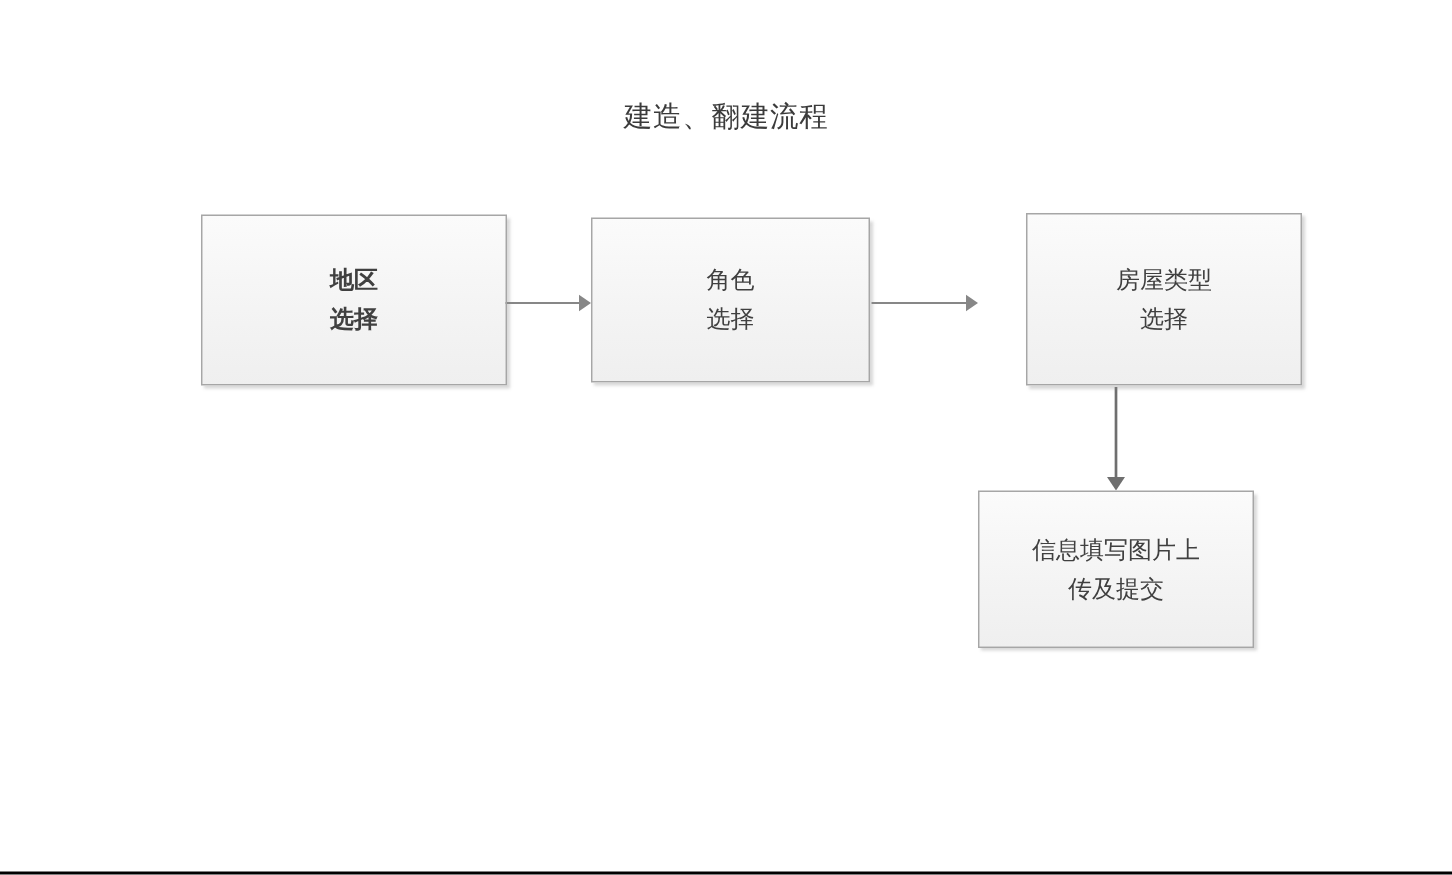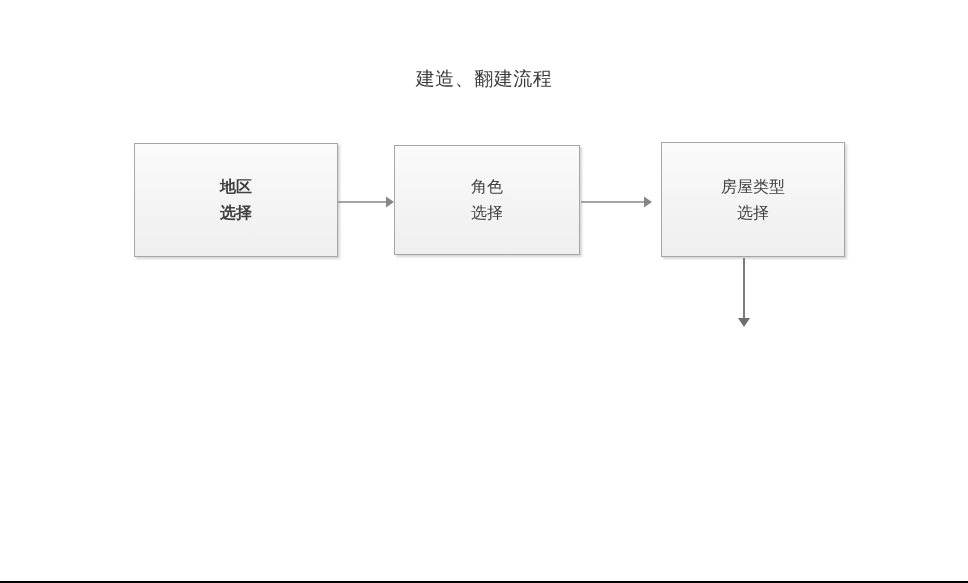--- a/index.html
+++ b/index.html
@@ -55,21 +55,21 @@
     line-height: 26px;
     padding: 2px 6px;
   }
   .node .node-label {
     display: block;
     white-space: pre-line;
   }
 
   #node-area      { left: 134px; top: 143px; width: 204px; height: 114px; font-weight: bold; }
   #node-role      { left: 394px; top: 145px; width: 186px; height: 110px; }
-  #node-housetype { left: 661px; top: 142px; width: 184px; height: 115px; }
+  #node-housetype { left: 684px; top: 142px; width: 184px; height: 115px; }
   #node-submit    { left: 652px; top: 327px; width: 184px; height: 105px; }
 
   
   .connector {
     position: absolute;
     left: 0;
     top: 0;
     width: 968px;
     height: 583px;
     overflow: visible;
@@ -125,14 +125,18 @@
   <div class="node" id="node-role">
     <span class="node-label">角色
 选择</span>
   </div>
 
   <div class="node" id="node-housetype">
     <span class="node-label">房屋类型
 选择</span>
   </div>
 
+  <div class="node" id="node-submit">
+    <span class="node-label">信息填写图片上
+传及提交</span>
+  </div>
 
 </div>
 
 </body></html>

